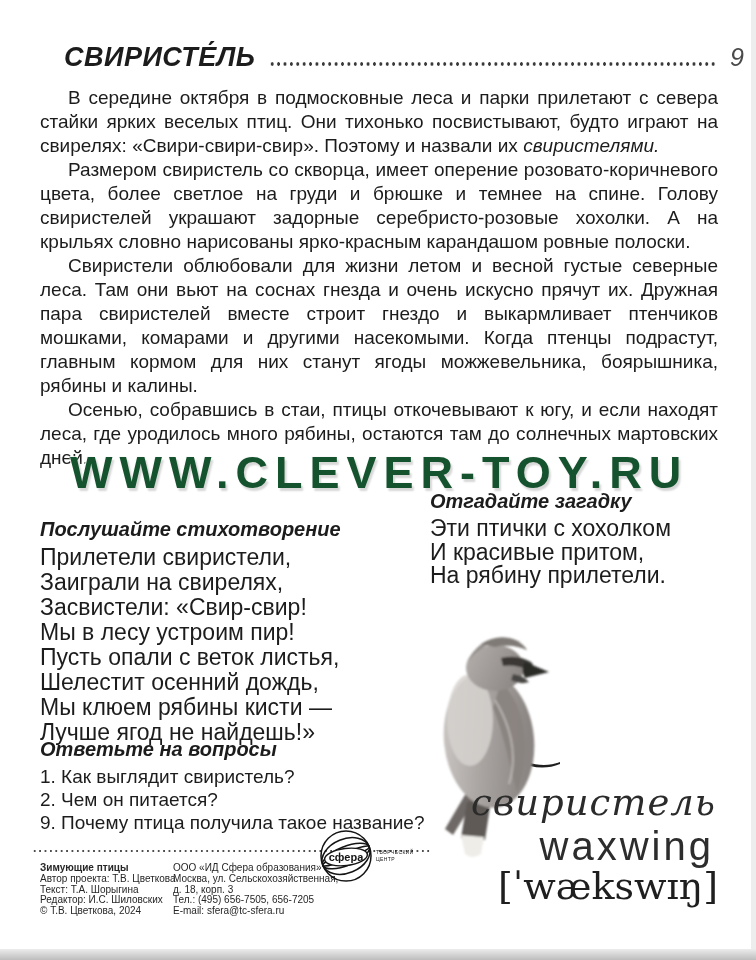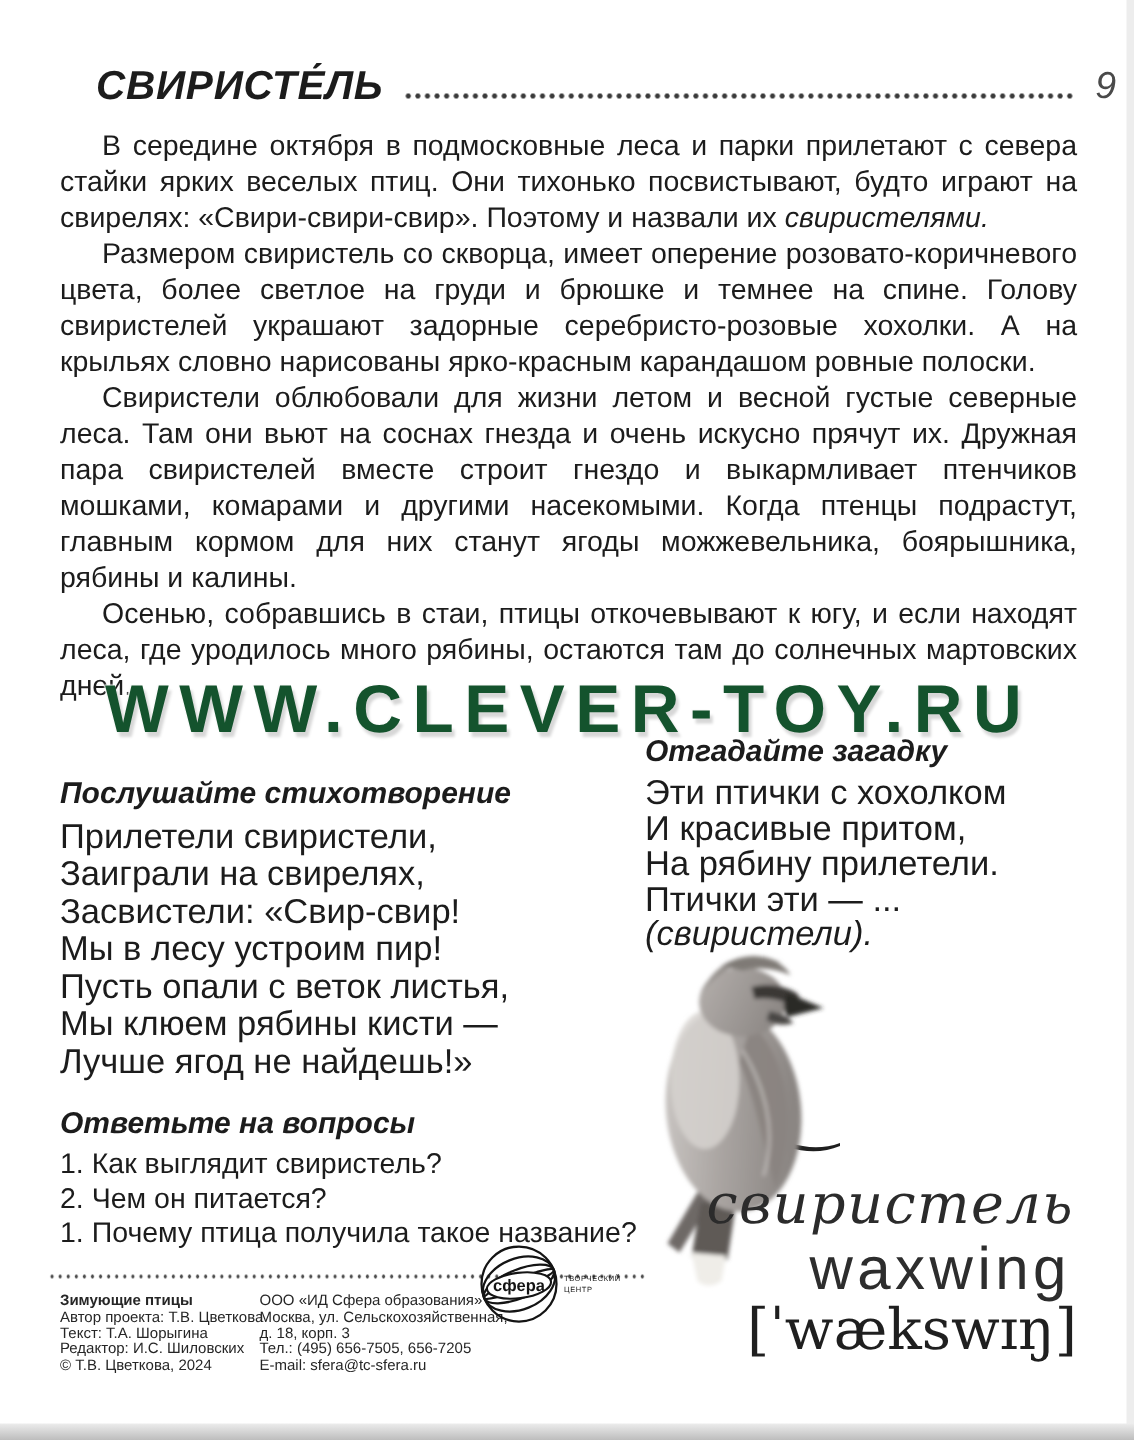--- a/index.html
+++ b/index.html
@@ -83,37 +83,37 @@
 
   <div class="watermark">WWW.CLEVER-TOY.RU</div>
 
   <div class="poem">
     <div class="section-title">Послушайте стихотворение</div>
     <div class="verse-line">Прилетели свиристели,</div>
     <div class="verse-line">Заиграли на свирелях,</div>
     <div class="verse-line">Засвистели: «Свир-свир!</div>
     <div class="verse-line">Мы в лесу устроим пир!</div>
     <div class="verse-line">Пусть опали с веток листья,</div>
+    <div class="verse-line">Шелестит осенний дождь,</div>
     <div class="verse-line">Мы клюем рябины кисти —</div>
     <div class="verse-line">Лучше ягод не найдешь!»</div>
   </div>
 
   <div class="riddle">
     <div class="section-title">Отгадайте загадку</div>
     <div class="verse-line">Эти птички с хохолком</div>
     <div class="verse-line">И красивые притом,</div>
     <div class="verse-line">На рябину прилетели.</div>
-    <div class="verse-line"><span>Птички эти — ... </span><span class="em">(свиристели).</span></div>
   </div>
 
   <div class="questions">
     <div class="section-title">Ответьте на вопросы</div>
     <div class="question-line">1. Как выглядит свиристель?</div>
     <div class="question-line">2. Чем он питается?</div>
-    <div class="question-line">1. Почему птица получила такое название?</div>
+    <div class="question-line">9. Почему птица получила такое название?</div>
   </div>
 
   <div class="bird-wrap">
     <svg width="130" height="245" viewBox="0 0 130 245">
       <defs>
         <linearGradient id="bodyg" x1="0" y1="0" x2="1" y2="0.25">
           <stop offset="0" stop-color="#cfcbc8"></stop>
           <stop offset="0.5" stop-color="#aba6a3"></stop>
           <stop offset="1" stop-color="#8b8683"></stop>
         </linearGradient>

